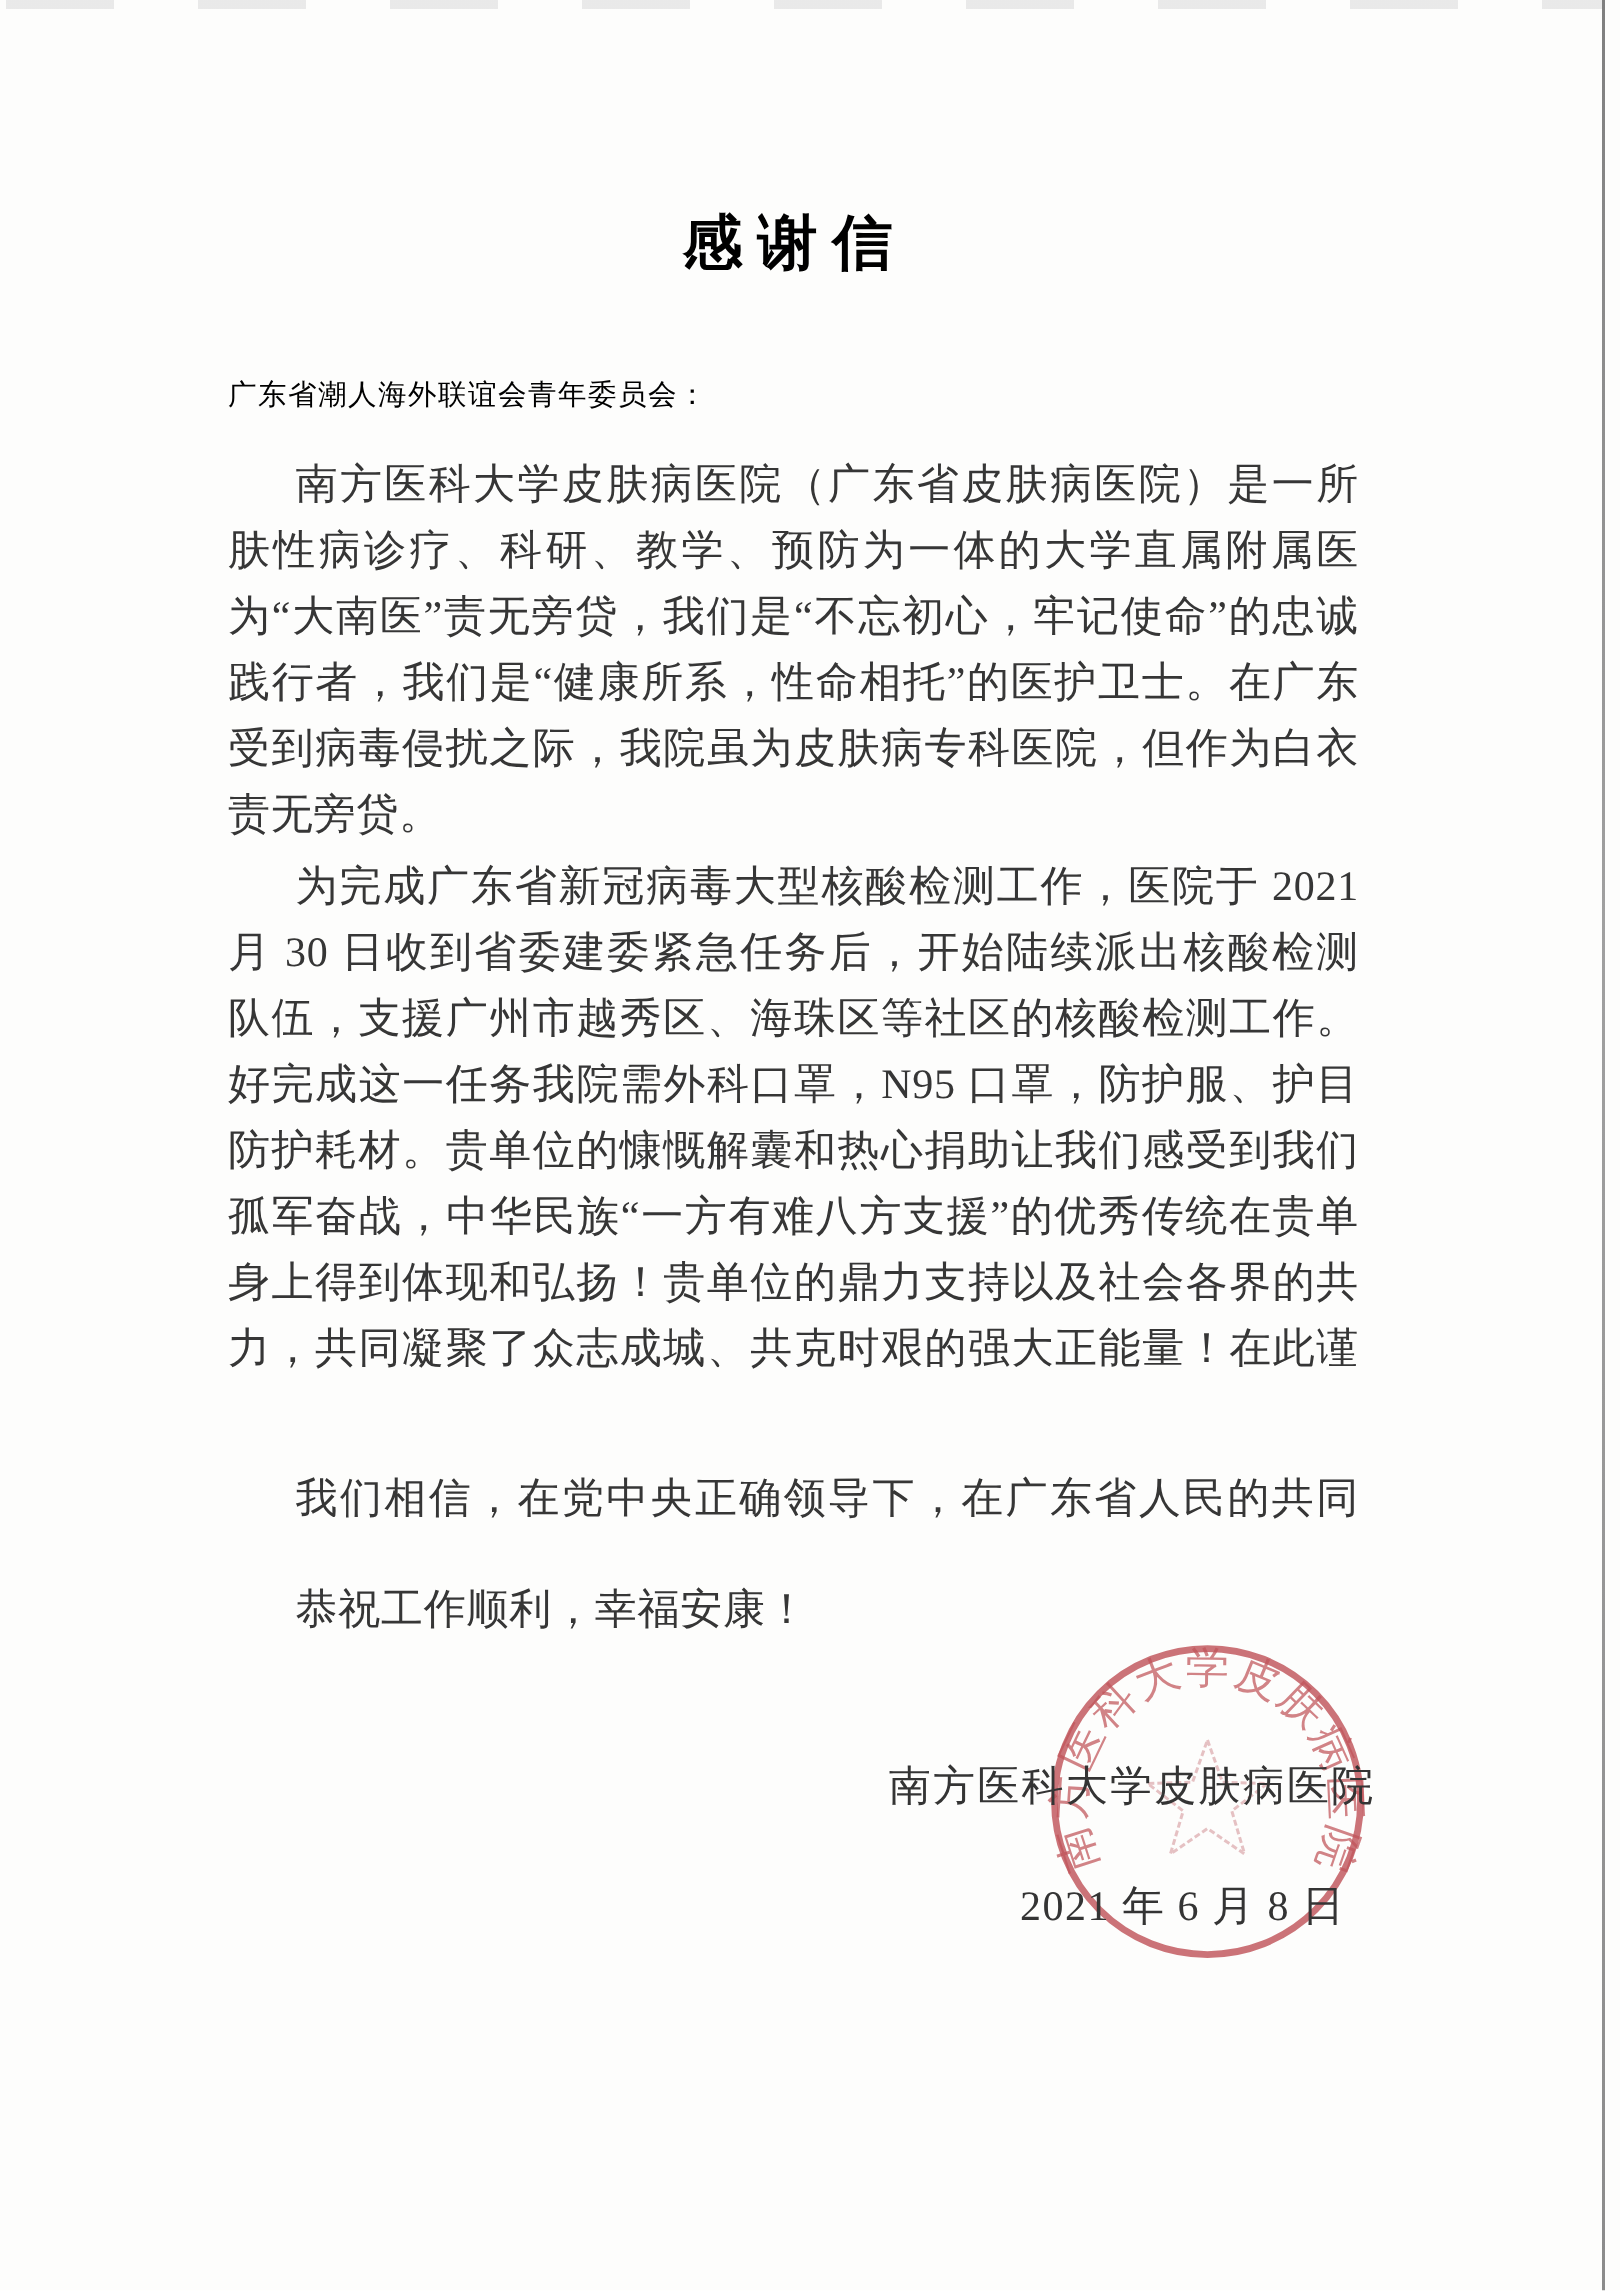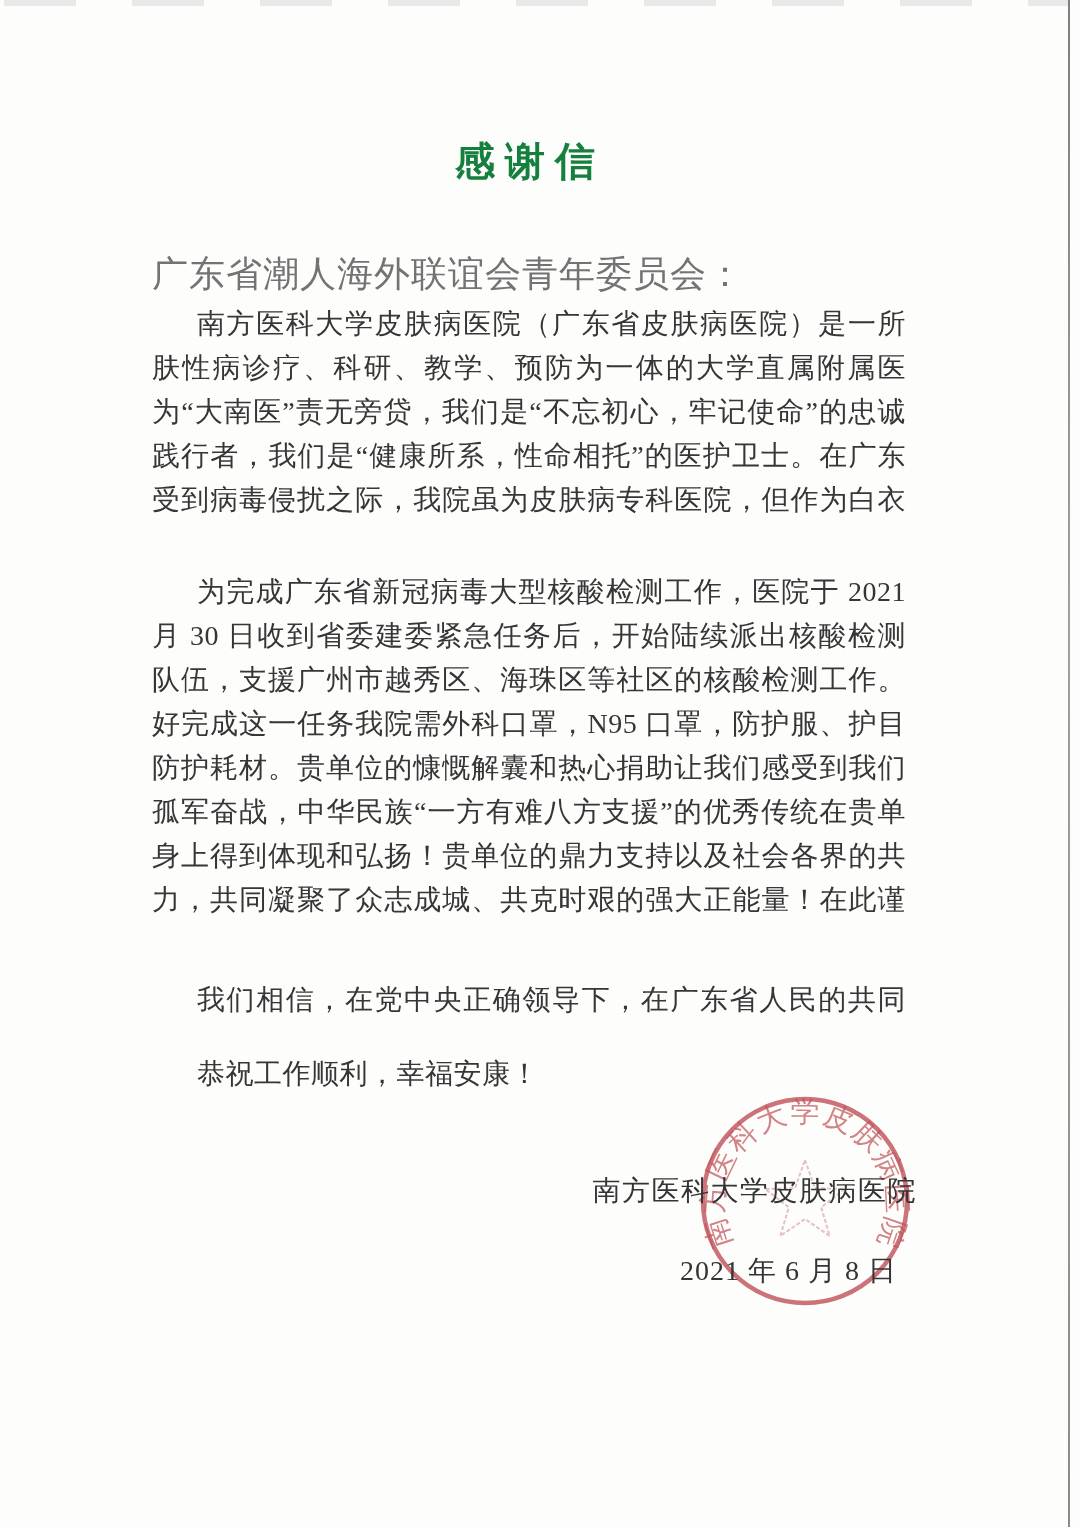--- a/index.html
+++ b/index.html
@@ -19,25 +19,25 @@
     opacity:.9;
   }
   .scan-line{
     position:absolute;top:0;left:1068px;width:2px;height:100%;
     background:linear-gradient(180deg,#7f7f7f,#a0a0a0 40%,#8b8b8b);
   }
   .title{
     position:absolute;top:134px;left:152px;width:756px;
     margin:0;text-align:center;
     font-size:40px;font-weight:600;letter-spacing:10px;
-    color:#15803d;
+    color:#000000;
   }
   .salutation{
     position:absolute;top:250px;left:152px;width:780px;
-    font-size:36px;letter-spacing:1px;color:#737373;
+    font-size:19px;letter-spacing:1px;color:#000000;
   }
   .para{position:absolute;left:152px;width:754px;}
   .p1{top:302px;}
   .p2{top:570px;}
   .p3{top:978px;}
   .p4{top:1052px;}
   .line{
     height:44px;line-height:44px;
     font-size:28px;letter-spacing:.5px;color:#363636;
     white-space:nowrap;
@@ -69,20 +69,21 @@
   <h1 class="title">感谢信</h1>
 
   <div class="salutation">广东省潮人海外联谊会青年委员会：</div>
 
   <div class="para p1">
     <div class="line jl indent">南方医科大学皮肤病医院（广东省皮肤病医院）是一所集皮</div>
     <div class="line jl">肤性病诊疗、科研、教学、预防为一体的大学直属附属医院。作</div>
     <div class="line jl">为“大南医”责无旁贷，我们是“不忘初心，牢记使命”的忠诚</div>
     <div class="line jl">践行者，我们是“健康所系，性命相托”的医护卫士。在广东省</div>
     <div class="line jl">受到病毒侵扰之际，我院虽为皮肤病专科医院，但作为白衣战士</div>
+    <div class="line">责无旁贷。</div>
   </div>
 
   <div class="para p2">
     <div class="line jl indent">为完成广东省新冠病毒大型核酸检测工作，医院于 2021 年 5</div>
     <div class="line jl">月 30 日收到省委建委紧急任务后，开始陆续派出核酸检测支援</div>
     <div class="line jl">队伍，支援广州市越秀区、海珠区等社区的核酸检测工作。为更</div>
     <div class="line jl">好完成这一任务我院需外科口罩，N95 口罩，防护服、护目镜等</div>
     <div class="line jl">防护耗材。贵单位的慷慨解囊和热心捐助让我们感受到我们并非</div>
     <div class="line jl">孤军奋战，中华民族“一方有难八方支援”的优秀传统在贵单位</div>
     <div class="line jl">身上得到体现和弘扬！贵单位的鼎力支持以及社会各界的共同努</div>

